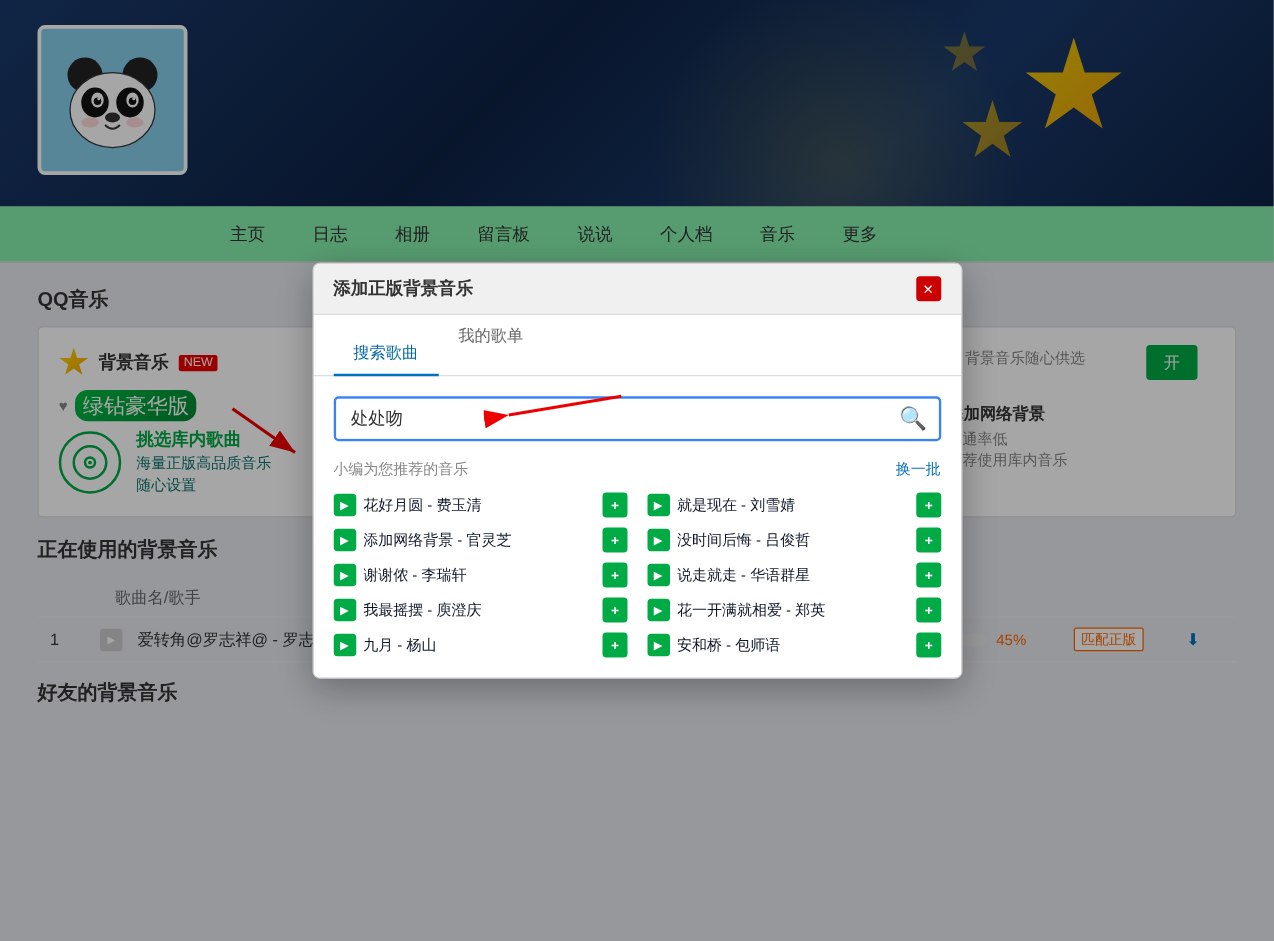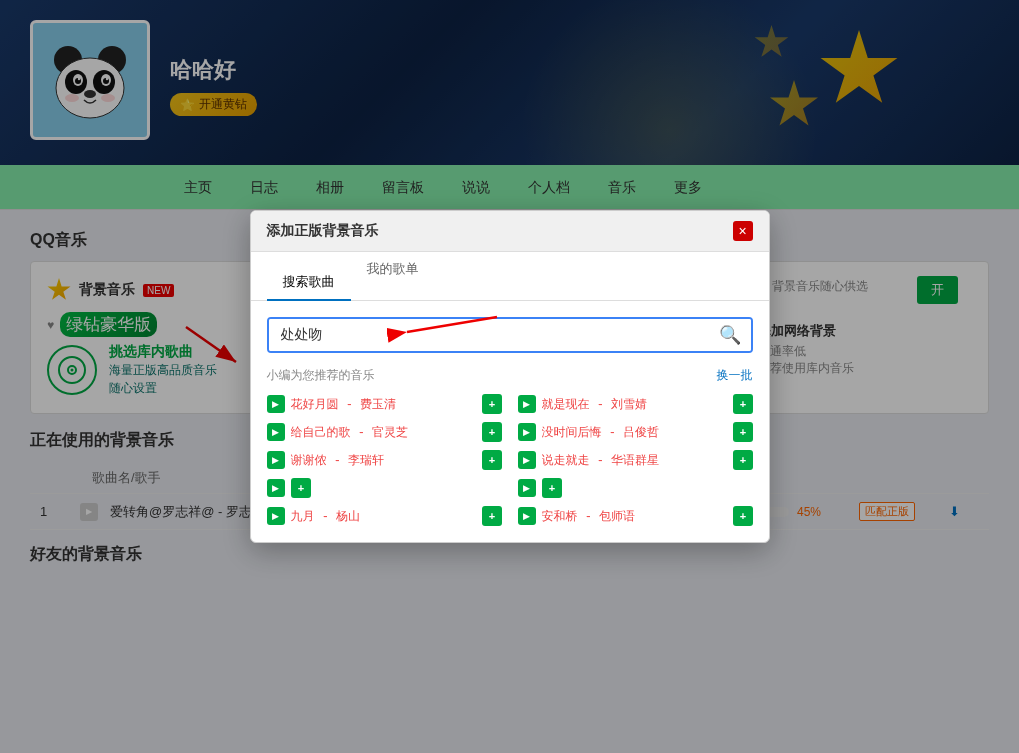--- a/index.html
+++ b/index.html
@@ -256,21 +256,21 @@
       padding: 0 16px;
     }
     .modal-tab {
       padding: 8px 16px;
       font-size: 13px; color: #666;
       cursor: pointer;
       border-bottom: 2px solid transparent;
       margin-bottom: -1px;
     }
     .modal-tab.active {
-      color: #000000;
+      color: #0369a1;
       border-bottom-color: #0070c0;
       margin-top: 13px;
     }
     .modal-body {
       padding: 16px;
     }
     .search-row {
       display: flex;
       border: 2px solid #3b82f6;
       border-radius: 4px;
@@ -308,22 +308,22 @@
     }
     .song-play-btn {
       width: 18px; height: 18px;
       background: #00aa44;
       border-radius: 3px;
       display: flex; align-items: center; justify-content: center;
       color: #fff; font-size: 9px;
       flex-shrink: 0; cursor: pointer;
     }
     .song-name {
-      flex: 1; color: #ef4444;
-      white-space: nowrap; overflow: hidden; text-overflow: ellipsis; font-family: Liberation Mono, monospace;
+      flex: 1; color: #0f172a;
+      white-space: nowrap; overflow: hidden; text-overflow: ellipsis;
     }
     .song-add-btn {
       width: 20px; height: 20px;
       background: #00aa44;
       border-radius: 3px;
       display: flex; align-items: center; justify-content: center;
       color: #fff; font-size: 14px; font-weight: bold;
       flex-shrink: 0; cursor: pointer;
     }
 
@@ -372,27 +372,20 @@
         <circle cx="67" cy="49" r="1.2" fill="#fff"></circle>
 
         <ellipse cx="50" cy="64" rx="6" ry="4" fill="#333"></ellipse>
 
         <path d="M44 70 Q50 76 56 70" stroke="#333" stroke-width="1.5" fill="none"></path>
 
         <ellipse cx="32" cy="68" rx="7" ry="4" fill="#ffb6b6" opacity="0.5"></ellipse>
         <ellipse cx="68" cy="68" rx="7" ry="4" fill="#ffb6b6" opacity="0.5"></ellipse>
       </svg>
     </div>
-  </div>
-  <div class="username-area">
-    <div class="username">哈哈好</div>
-    <button class="vip-btn">
-      <span>⭐</span>
-      <span>开通黄钻</span>
-    </button>
   </div>
 </div>
 
 <div class="nav-bar">
   <a class="nav-item">主页</a>
   <a class="nav-item">日志</a>
   <a class="nav-item">相册</a>
   <a class="nav-item">留言板</a>
   <a class="nav-item">说说</a>
   <a class="nav-item">个人档</a>
@@ -551,21 +544,21 @@
           <div class="song-add-btn">
             <svg width="14" height="14" viewBox="0 0 14 14">
                 <rect x="0" y="0" width="14" height="14" rx="2" fill="#00aa44"></rect>
                 <text x="7" y="11" text-anchor="middle" fill="#fff" font-size="11" font-weight="bold">+</text>
               </svg>
           </div>
         </div>
 
         <div class="song-item">
           <div class="song-play-btn">▶</div>
-          <span class="song-name">给自己的歌 - 官灵芝</span>
+          <span class="song-name">添加网络背景 - 官灵芝</span>
           <div class="song-add-btn">
             <svg width="14" height="14" viewBox="0 0 14 14">
                 <rect x="0" y="0" width="14" height="14" rx="2" fill="#00aa44"></rect>
                 <text x="7" y="11" text-anchor="middle" fill="#fff" font-size="11" font-weight="bold">+</text>
               </svg>
           </div>
         </div>
 
         <div class="song-item">
           <div class="song-play-btn">▶</div>
@@ -595,30 +588,32 @@
           <div class="song-add-btn">
             <svg width="14" height="14" viewBox="0 0 14 14">
                 <rect x="0" y="0" width="14" height="14" rx="2" fill="#00aa44"></rect>
                 <text x="7" y="11" text-anchor="middle" fill="#fff" font-size="11" font-weight="bold">+</text>
               </svg>
           </div>
         </div>
 
         <div class="song-item">
           <div class="song-play-btn">▶</div>
-          <div class="song-add-btn">
-            <svg width="14" height="14" viewBox="0 0 14 14">
-                <rect x="0" y="0" width="14" height="14" rx="2" fill="#00aa44"></rect>
-                <text x="7" y="11" text-anchor="middle" fill="#fff" font-size="11" font-weight="bold">+</text>
-              </svg>
-          </div>
-        </div>
-
-        <div class="song-item">
-          <div class="song-play-btn">▶</div>
+          <span class="song-name">我最摇摆 - 庾澄庆</span>
+          <div class="song-add-btn">
+            <svg width="14" height="14" viewBox="0 0 14 14">
+                <rect x="0" y="0" width="14" height="14" rx="2" fill="#00aa44"></rect>
+                <text x="7" y="11" text-anchor="middle" fill="#fff" font-size="11" font-weight="bold">+</text>
+              </svg>
+          </div>
+        </div>
+
+        <div class="song-item">
+          <div class="song-play-btn">▶</div>
+          <span class="song-name">花一开满就相爱 - 郑英</span>
           <div class="song-add-btn">
             <svg width="14" height="14" viewBox="0 0 14 14">
                 <rect x="0" y="0" width="14" height="14" rx="2" fill="#00aa44"></rect>
                 <text x="7" y="11" text-anchor="middle" fill="#fff" font-size="11" font-weight="bold">+</text>
               </svg>
           </div>
         </div>
 
         <div class="song-item">
           <div class="song-play-btn">▶</div>

